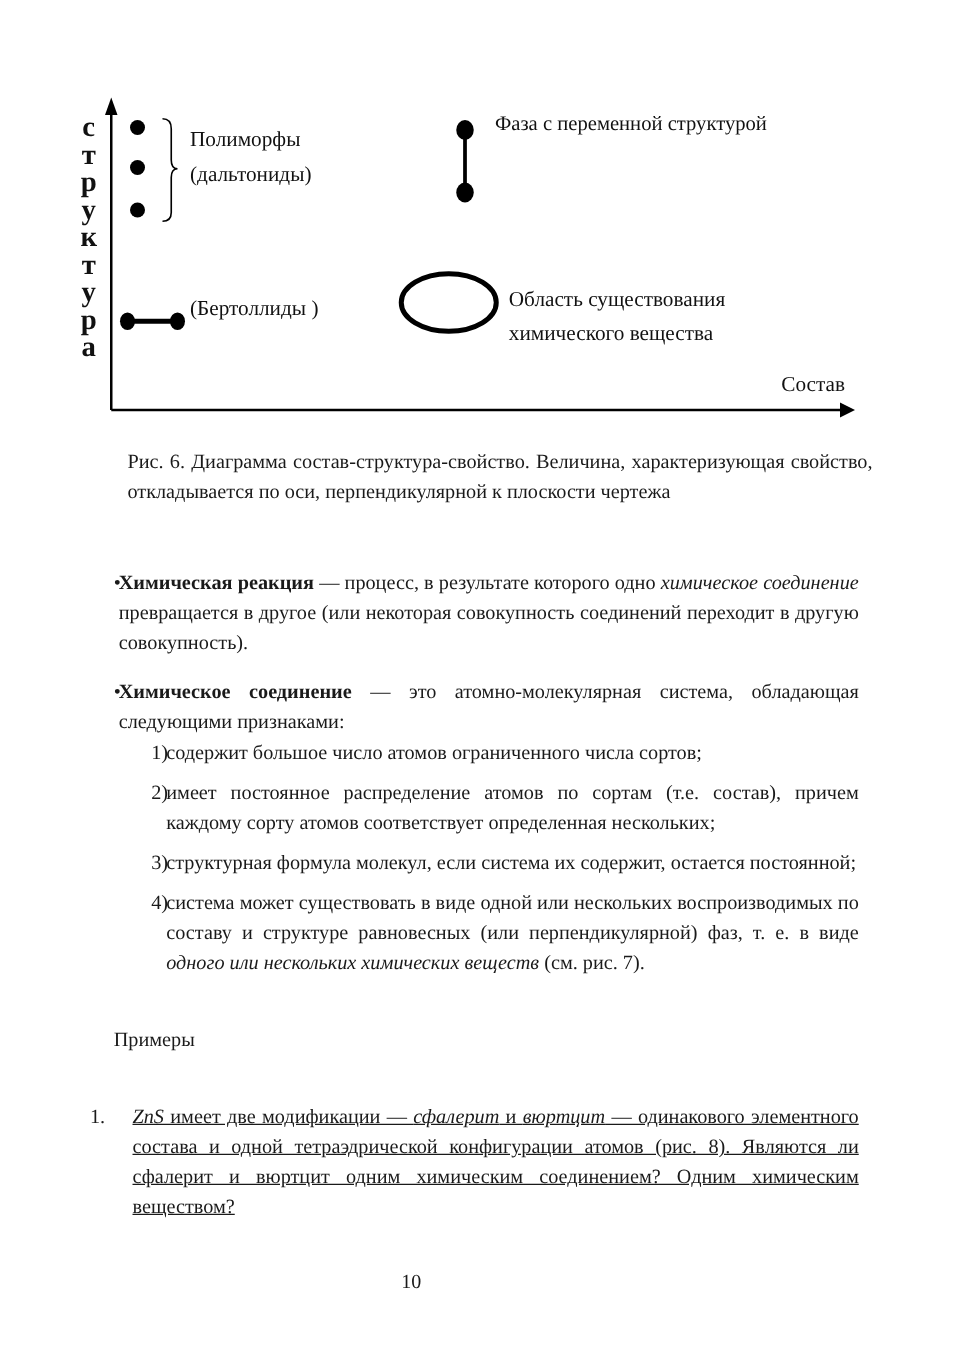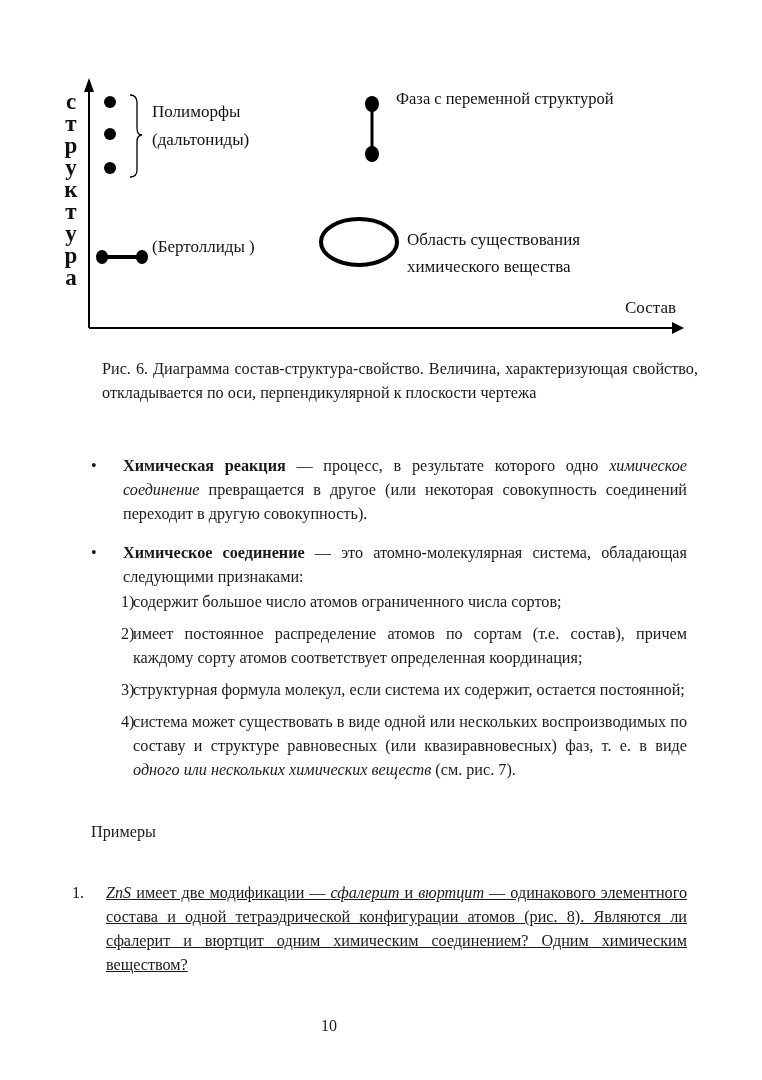--- a/index.html
+++ b/index.html
@@ -15,21 +15,21 @@
     position: absolute; left: 102px; top: 357px; width: 596px;
     font-size: 16.2px; line-height: 24px; text-align: justify;
     font-family: "Liberation Serif", serif;
   }
   .body-text {
     font-family: "Liberation Serif", serif;
     font-size: 16.2px; line-height: 24px; text-align: justify;
   }
   .bullet { position: absolute; left: 91px; width: 596px; }
   .bullet .dot { position: absolute; left: 0; top: 0; }
-  .bullet .content { margin-left: 32px; }
+  .bullet .content { margin-left: 4px; }
   b { font-weight: bold; }
   i { font-style: italic; }
   .numlist { position: absolute; left: 121px; width: 566px; }
   .numitem { position: relative; margin-bottom: 8px; }
   .numitem .num { position: absolute; left: 0; top: 0; }
   .numitem .ntext { margin-left: 12px; }
   .examples-title { position: absolute; left: 91px; top: 820px; }
   .example { position: absolute; left: 72px; top: 881px; width: 615px; }
   .example .num { position: absolute; left: 0; top: 0; }
   .example .ntext { margin-left: 34px; text-decoration: underline; }
@@ -100,29 +100,29 @@
     </div>
   </div>
 
   <div class="numlist body-text" style="top:590px;">
     <div class="numitem">
       <span class="num">1)</span>
       <div class="ntext">содержит большое число атомов ограниченного числа сортов;</div>
     </div>
     <div class="numitem">
       <span class="num">2)</span>
-      <div class="ntext">имеет постоянное распределение атомов по сортам (т.е. состав), причем каждому сорту атомов соответствует определенная координация;</div>
+      <div class="ntext">имеет постоянное распределение атомов по сортам (т.е. состав), причем каждому сорту атомов соответствует определенная нескольких;</div>
     </div>
     <div class="numitem">
       <span class="num">3)</span>
       <div class="ntext">структурная формула молекул, если система их содержит, остается постоянной;</div>
     </div>
     <div class="numitem">
       <span class="num">4)</span>
-      <div class="ntext"><span>система может существовать в виде одной или нескольких воспроизводимых по составу и структуре равновесных (или квазиравновесных) фаз, т. е. в виде </span><i>одного или нескольких химических веществ</i><span> (см. рис. 7).</span></div>
+      <div class="ntext"><span>система может существовать в виде одной или нескольких воспроизводимых по составу и структуре равновесных (или перпендикулярной) фаз, т. е. в виде </span><i>одного или нескольких химических веществ</i><span> (см. рис. 7).</span></div>
     </div>
   </div>
 
   <div class="examples-title body-text">Примеры</div>
 
   <div class="example body-text">
     <span class="num">1.</span>
     <div class="ntext"><i>ZnS</i><span> имеет две модификации — </span><i>сфалерит</i><span> и </span><i>вюртцит</i><span> — одинакового элементного состава и одной тетраэдрической конфигурации атомов (рис. 8). Являются ли сфалерит и вюртцит одним химическим соединением? Одним химическим веществом?</span></div>
   </div>
 

